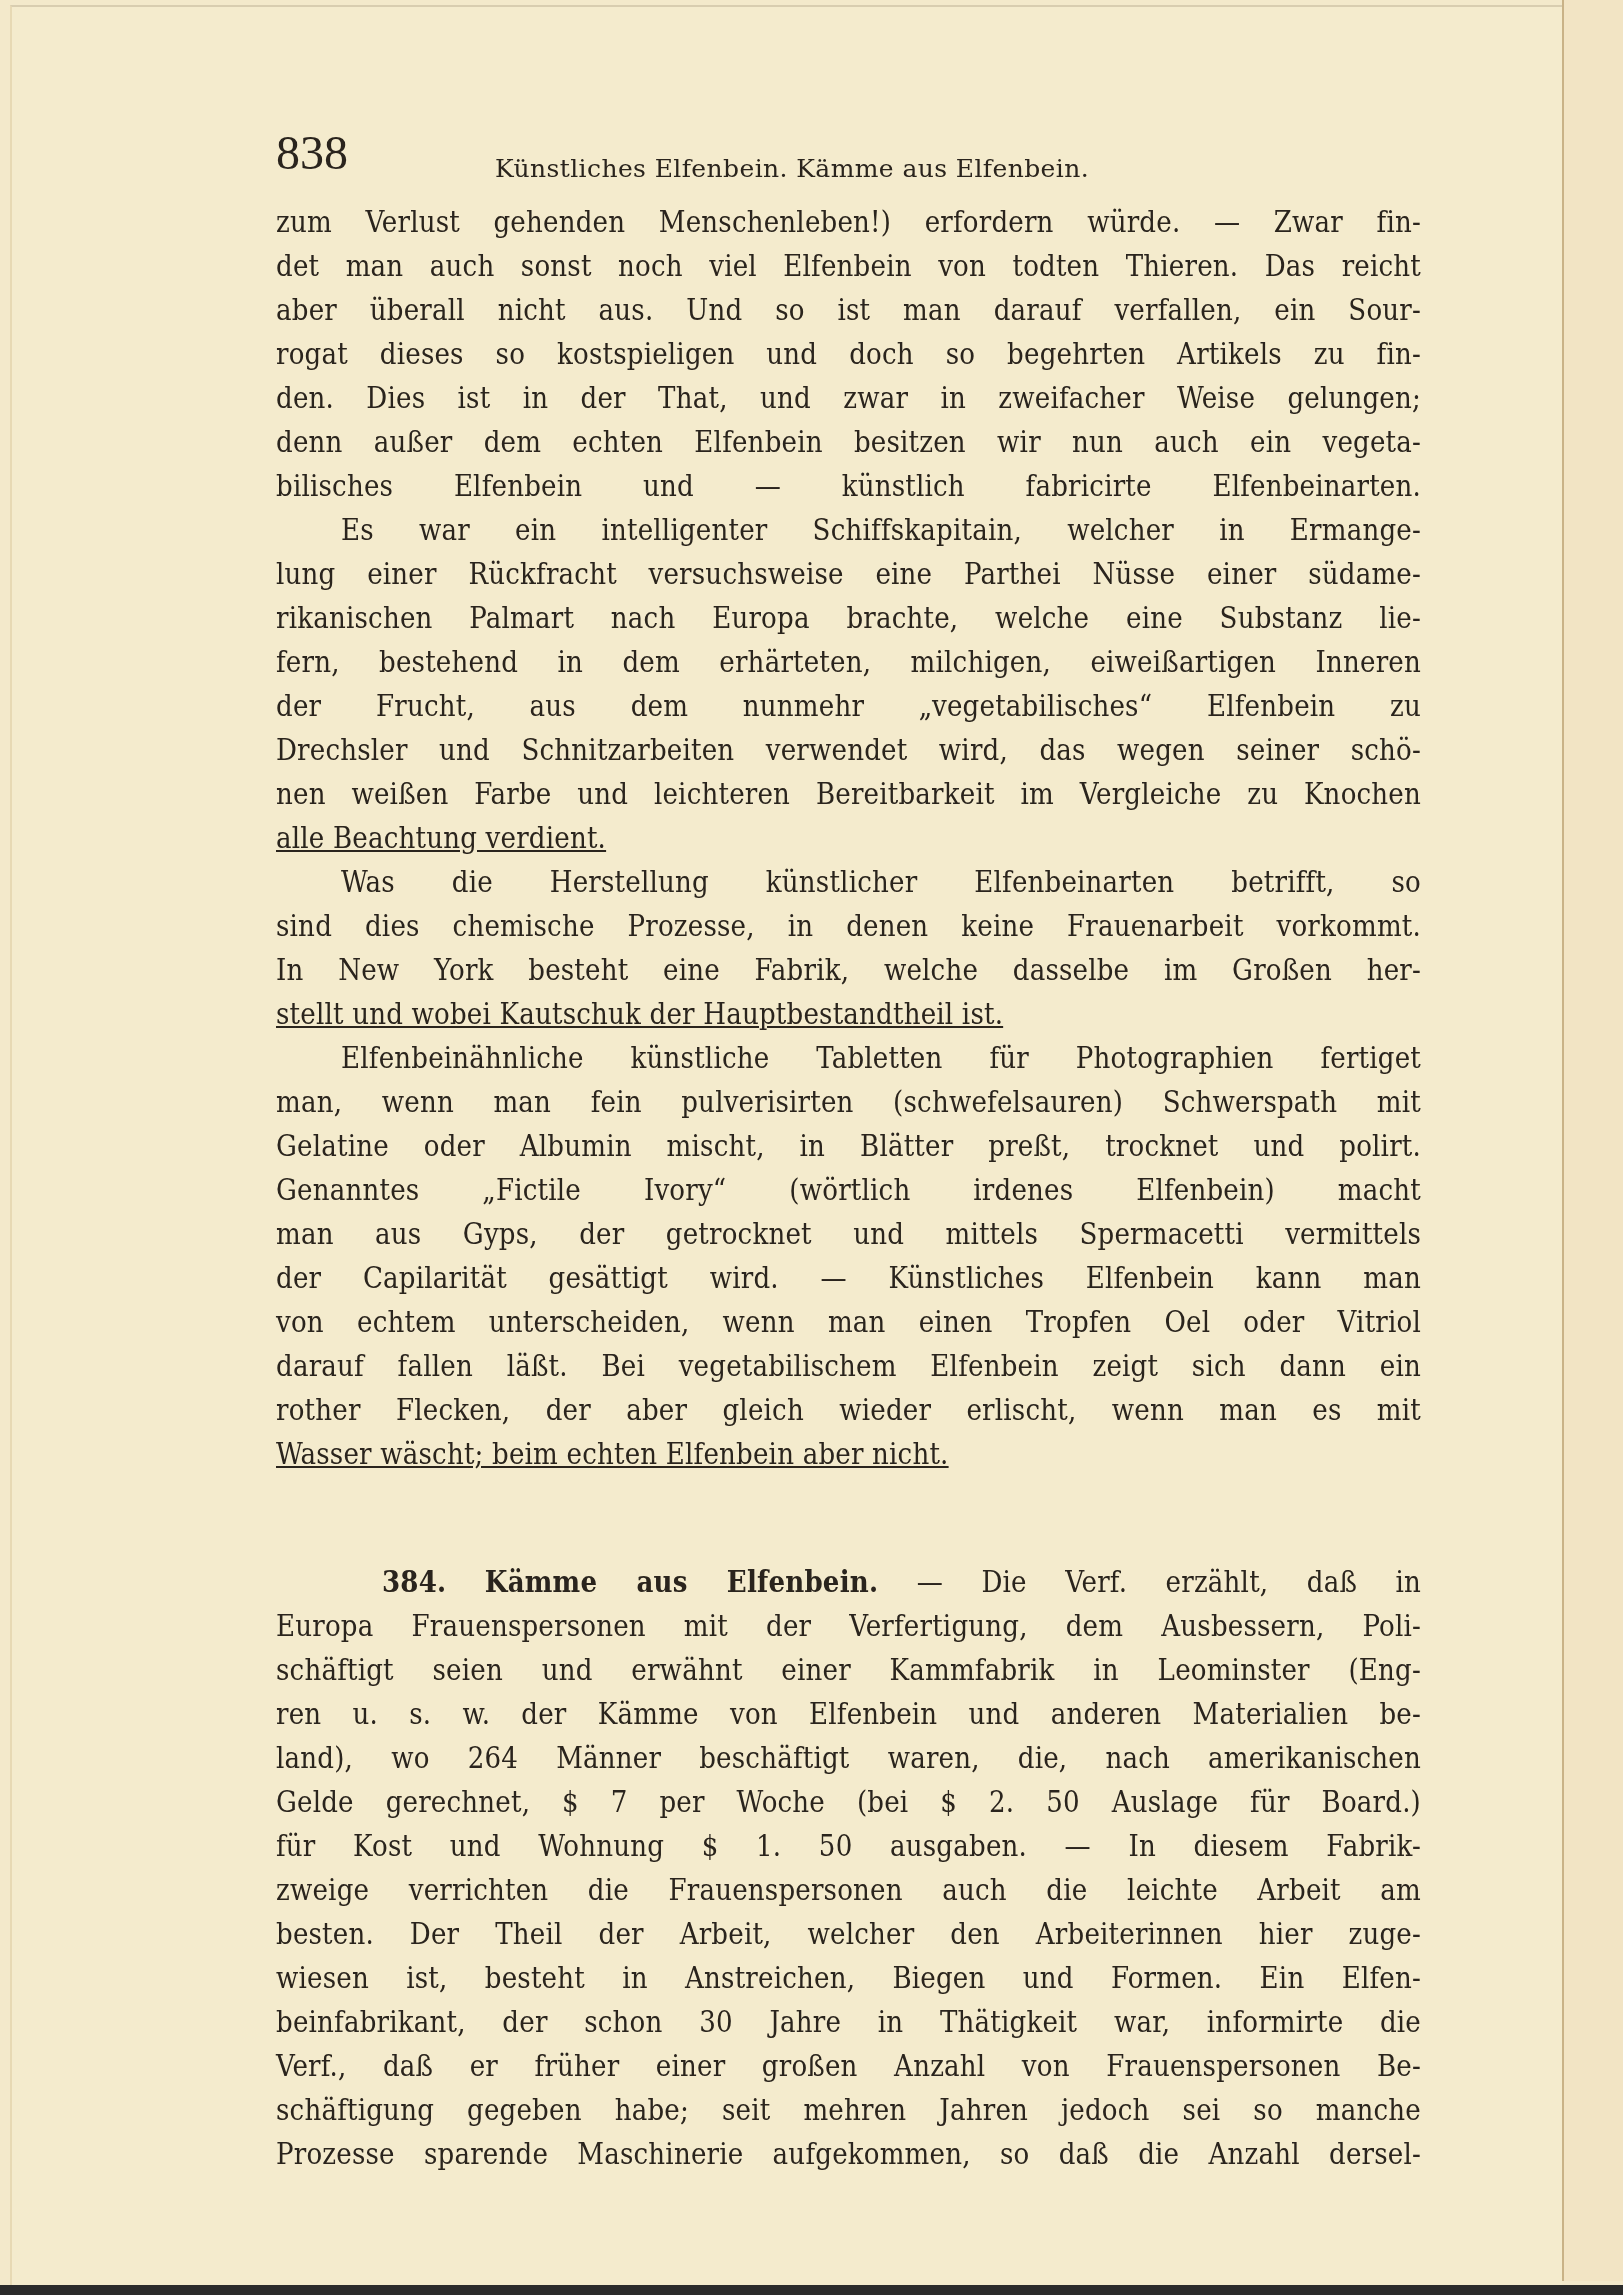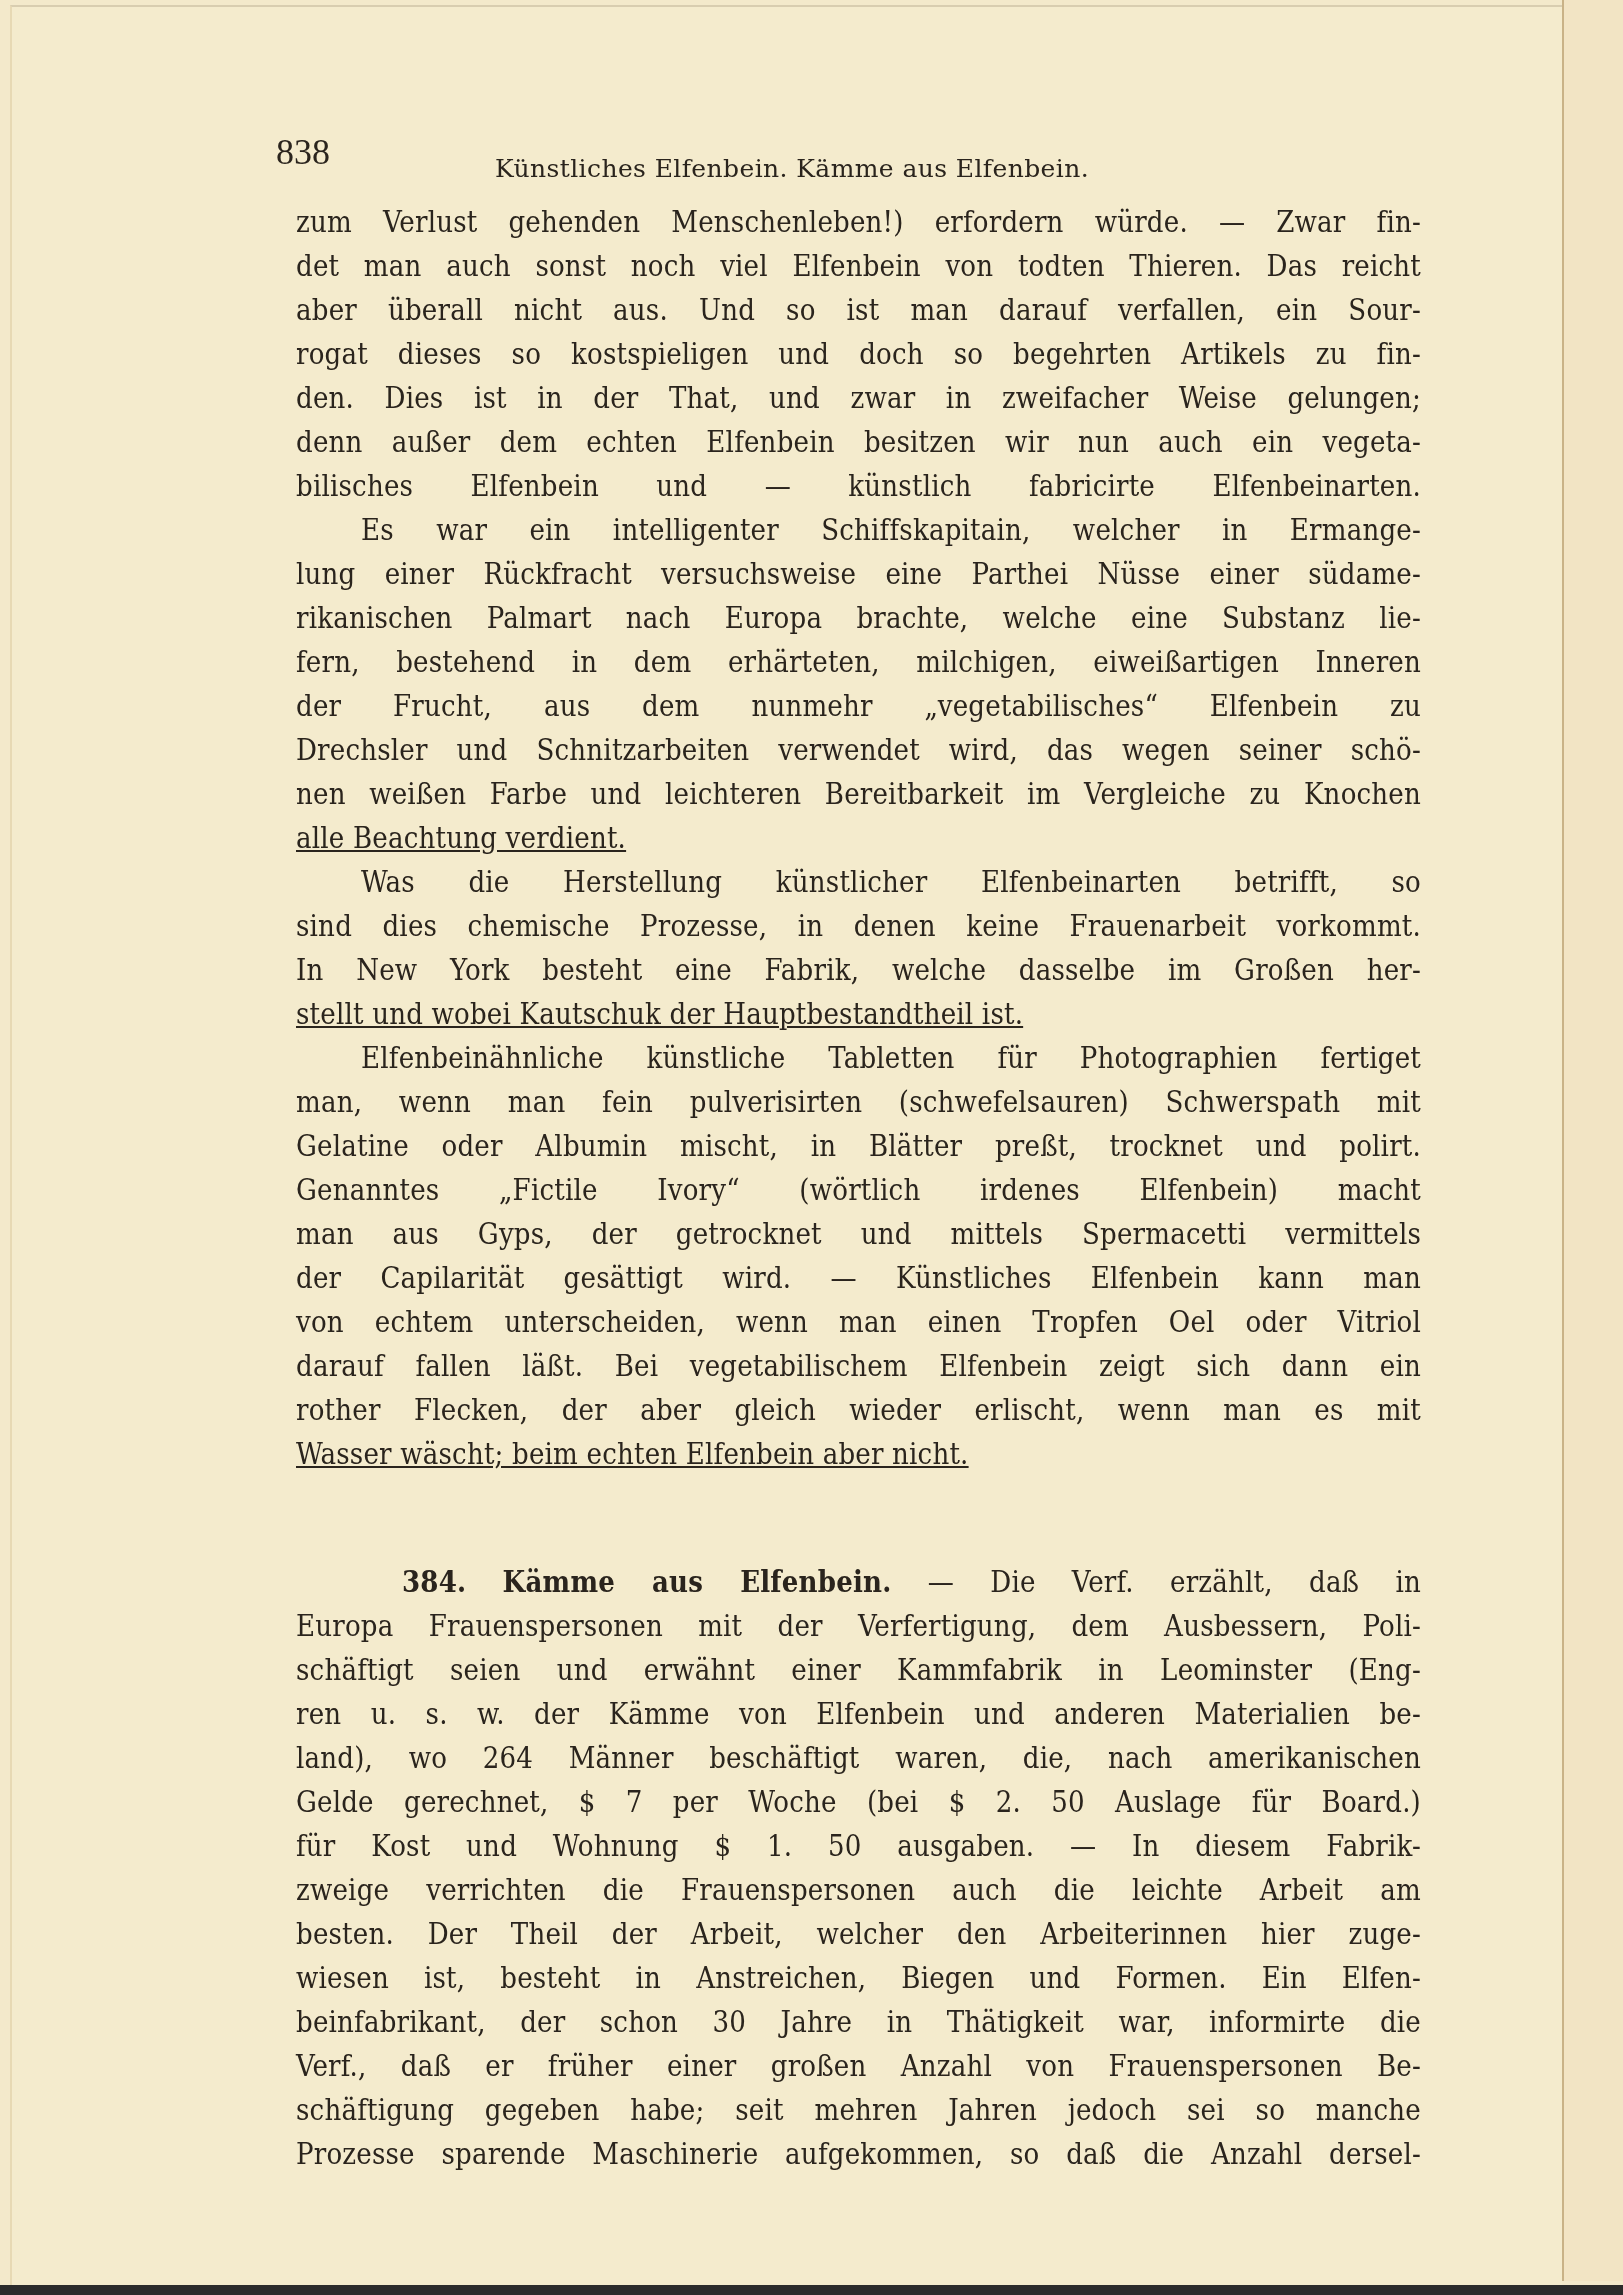--- a/index.html
+++ b/index.html
@@ -57,21 +57,21 @@
     height: 49px;
     font-size: 34px;
     line-height: 49px;
     white-space: nowrap;
   }
   .header .page-number {
     position: absolute;
     left: 0;
     top: 0;
     font-family: "Liberation Serif", serif;
-    font-size: 36px;
+    font-size: 48px;
   }
   .header .running-title {
     position: absolute;
     left: 219px;
     top: 16px;
     font-size: 25px;
     letter-spacing: 0.4px;
   }
   .body-text {
     position: absolute;
@@ -81,21 +81,20 @@
   }
   .line {
     height: 44px;
     font-size: 29px;
     line-height: 44px;
     white-space: nowrap;
     text-align: justify;
     text-align-last: justify;
     font-stretch: condensed;
     letter-spacing: 0.2px;
-    margin-left: 20px;
   }
   .line.last {
     text-align-last: left;
     text-decoration: underline;
   }
   .line.indent {
     padding-left: 65px;
   }
   .line.indent-heading {
     padding-left: 106px;

